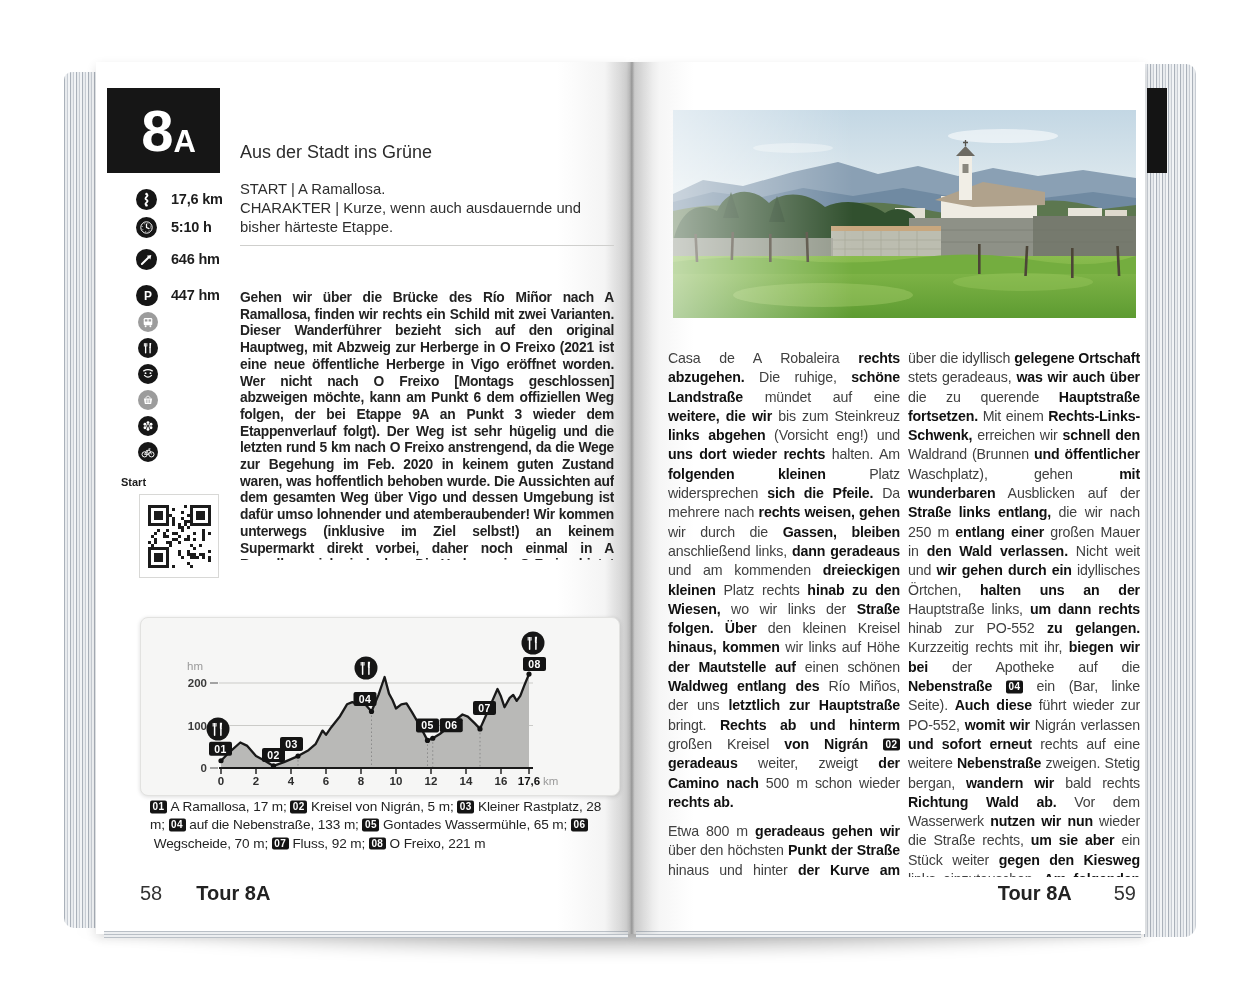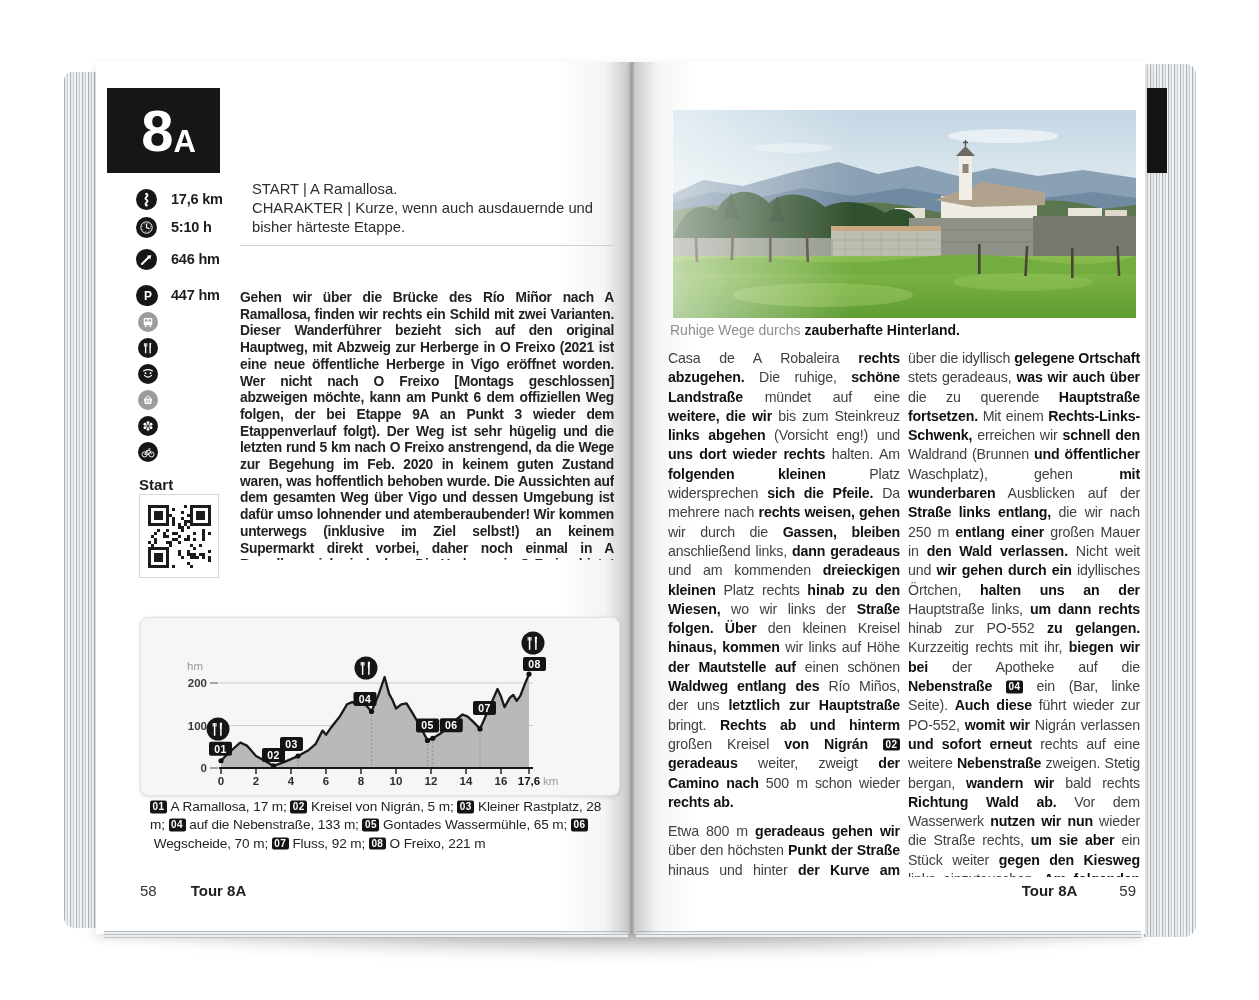--- a/index.html
+++ b/index.html
@@ -18,34 +18,34 @@
   .spine{position:absolute;left:604px;top:62px;width:56px;height:872px;pointer-events:none;
     background:linear-gradient(to right,rgba(0,0,0,0) 0%,rgba(0,0,0,.10) 46%,rgba(0,0,0,.22) 50%,rgba(0,0,0,.10) 54%,rgba(0,0,0,0) 100%);}
   .chapter-tab{position:absolute;left:1147px;top:88px;width:20px;height:85px;background:#141414;}
   
   .tour-tab{position:absolute;left:107px;top:88px;width:113px;height:85px;background:#161616;color:#fff;
     display:flex;align-items:center;justify-content:center;padding-left:10px;box-sizing:border-box;}
   .tour-tab .big{font-size:58px;font-weight:bold;line-height:1;}
   .tour-tab .small{font-size:31px;font-weight:bold;line-height:1;margin-top:22px;}
   .page-title{position:absolute;left:240px;top:106px;width:380px;font-size:24px;font-weight:bold;color:#151515;letter-spacing:-.2px;}
   .page-subtitle{position:absolute;left:240px;top:142px;width:380px;font-size:18px;color:#2c2c2c;}
-  .facts{position:absolute;left:252px;top:180px;width:374px;font-size:14.8px;line-height:19px;color:#2e2e2e;white-space:pre-line;}
+  .facts{position:absolute;left:240px;top:180px;width:374px;font-size:14.8px;line-height:19px;color:#2e2e2e;white-space:pre-line;}
   .rule{position:absolute;left:240px;top:245px;width:374px;border-top:1px solid #cfcfcd;}
   .stat-row{position:absolute;left:136px;width:100px;height:22px;display:flex;align-items:center;gap:14px;}
   .stat-row .val{font-size:14.5px;font-weight:bold;color:#1d1d1d;letter-spacing:-.2px;white-space:nowrap;}
   .amenity{position:absolute;left:138px;width:20px;height:20px;}
-  .start-label{position:absolute;left:139px;top:476px;font-size:15px;font-weight:bold;color:#1c1c1c;}
+  .start-label{position:absolute;left:121px;top:476px;font-size:11px;font-weight:bold;color:#1c1c1c;}
   .qr-box{position:absolute;left:139px;top:494px;width:78px;height:82px;background:#fff;border:1px solid #d8d8d6;display:flex;align-items:center;justify-content:center;}
   .intro{position:absolute;left:240px;top:290px;width:374px;height:270px;font-size:13.8px;line-height:16.7px;
     font-weight:bold;color:#222;text-align:justify;letter-spacing:-.25px;overflow:hidden;}
   .route-para{position:absolute;left:240px;top:569px;width:374px;height:42px;font-size:14.2px;line-height:19px;color:#3a3a3a;text-align:justify;letter-spacing:-.15px;overflow:hidden;}
   .route-para b,.col b,.caption b{color:#111;}
   .chart-card{position:absolute;left:140px;top:617px;width:478px;height:177px;background:#f6f6f5;border:1px solid #e2e2e0;border-radius:8px;box-shadow:0 1px 4px rgba(0,0,0,.14);}
   .legend{position:absolute;left:150px;top:798px;width:462px;font-size:13.6px;line-height:18.4px;color:#232323;letter-spacing:-.1px;}
-  .footer{position:absolute;top:882px;font-size:15px;color:#222;}
+  .footer{position:absolute;top:882px;font-size:20px;color:#222;}
   .footer-left{left:140px;}
   .footer-left .num{margin-right:34px;color:#333;}
   .footer .tour{font-weight:bold;}
   .footer-right{left:946px;width:190px;text-align:right;}
   .footer-right .num{margin-left:42px;color:#333;}
   
   .photo{position:absolute;left:673px;top:110px;width:463px;height:208px;overflow:hidden;}
   .caption{position:absolute;left:670px;top:322px;width:466px;font-size:14px;color:#8d8d8d;}
   .col{position:absolute;top:349px;width:232px;height:528px;font-size:14.2px;line-height:19.3px;color:#404040;text-align:justify;letter-spacing:-.15px;overflow:hidden;}
   .col p{margin:0 0 10px 0;}
@@ -69,20 +69,21 @@
   <div class="page page-right"></div>
   <div class="edges-bottom" style="left:104px;top:931px;width:524px;"></div>
   <div class="edges-bottom" style="left:636px;top:931px;width:505px;"></div>
   <div class="spine"></div>
   <div class="chapter-tab"></div>
 
   <div class="tour-tab">
     <span class="big">8</span>
       <span class="small">A</span>
   </div>
+  <div class="page-subtitle">Aus der Stadt ins Grüne</div>
   <div class="facts">START | A Ramallosa.
 CHARAKTER | Kurze, wenn auch ausdauernde und bisher härteste Etappe.</div>
   <div class="rule"></div>
 
   <div class="stat-row" style="top:188px;">
     <svg width="21" height="21" viewBox="0 0 21 21">
         <circle cx="10.5" cy="10.5" r="10.5" fill="#161616"></circle>
         <path d="M10.5 5.4 C14.2 6.9 6.8 9 10.5 10.8 C14.2 12.6 6.8 14.6 10.5 16" stroke="#fff" stroke-width="1.8" fill="none" stroke-linecap="round"></path>
         <circle cx="10.5" cy="4.9" r="1.2" fill="#fff"></circle>
         <circle cx="10.5" cy="16.4" r="1.2" fill="#fff"></circle>
@@ -498,21 +499,20 @@
         <rect x="96" y="124" width="2.6" height="28"></rect>
         <rect x="133" y="122" width="2.6" height="30" transform="rotate(-2 134 137)"></rect>
         <rect x="305" y="134" width="2.6" height="30"></rect>
         <rect x="352" y="136" width="2.6" height="30" transform="rotate(3 353 151)"></rect>
         <rect x="398" y="138" width="2.6" height="30"></rect>
         <rect x="444" y="136" width="2.6" height="30" transform="rotate(-3 445 151)"></rect>
       </g>
       <rect width="180" height="208" fill="url(#hazeG)"></rect>
     </svg>
   </div>
-  <div class="caption">Ruhige Wege durchs <b>zauberhafte Hinterland.</b></div>
 
   <div class="col col1">
     <p>Casa de A Robaleira <b>rechts abzugehen.</b> Die ruhige, <b>schöne Landstraße</b> mündet auf eine <b>weitere, die wir</b> bis zum Steinkreuz <b>links abgehen</b> (Vorsicht eng!) und <b>uns dort wieder rechts</b> halten. Am <b>folgenden kleinen</b> Platz widersprechen <b>sich die Pfeile.</b> Da mehrere nach <b>rechts weisen, gehen</b> wir durch die <b>Gassen, bleiben</b> anschließend links, <b>dann geradeaus</b> und am kommenden <b>dreieckigen kleinen</b> Platz rechts <b>hinab zu den Wiesen,</b> wo wir links der <b>Straße folgen. Über</b> den kleinen Kreisel <b>hinaus, kommen</b> wir links auf Höhe <b>der Mautstelle auf</b> einen schönen <b>Waldweg entlang des</b> Río Miños, der uns <b>letztlich zur Hauptstraße</b> bringt. <b>Rechts ab und hinterm</b> großen Kreisel <b>von Nigrán</b> <span class="wp-badge">02</span> <b>geradeaus</b> weiter, zweigt <b>der Camino nach</b> 500 m schon wieder <b>rechts ab.</b></p>
     <p>Etwa 800 m <b>geradeaus gehen wir</b> über den höchsten <b>Punkt der Straße</b> hinaus und hinter <b>der Kurve am kleinen</b> Rastplatz   An der kommenden  rechts zur Hauptstraße,  erneut rechts und  Nigrán links in den  hinein. Immer  Schweinegehege </p>
   </div>
   <div class="col col2">
     <p>über die idyllisch <b>gelegene Ortschaft</b> stets geradeaus, <b>was wir auch über</b> die zu querende <b>Hauptstraße fortsetzen.</b> Mit einem <b>Rechts-Links-Schwenk,</b> erreichen wir <b>schnell den</b> Waldrand (Brunnen <b>und öffentlicher</b> Waschplatz), gehen <b>mit wunderbaren</b> Ausblicken auf der <b>Straße links entlang,</b> die wir nach 250 m <b>entlang einer</b> großen Mauer in <b>den Wald verlassen.</b> Nicht weit und <b>wir gehen durch ein</b> idyllisches Örtchen, <b>halten uns an der</b> Hauptstraße links, <b>um dann rechts</b> hinab zur PO-552 <b>zu gelangen.</b> Kurzzeitig rechts mit ihr, <b>biegen wir bei</b> der Apotheke auf die <b>Nebenstraße</b> <span class="wp-badge">04</span> ein (Bar, linke Seite). <b>Auch diese</b> führt wieder zur PO-552, <b>womit wir</b> Nigrán verlassen <b>und sofort erneut</b> rechts auf eine weitere <b>Nebenstraße</b> zweigen. Stetig bergan, <b>wandern wir</b> bald rechts <b>Richtung Wald ab.</b> Vor dem Wasserwerk <b>nutzen wir nun</b> wieder die Straße rechts, <b>um sie aber</b> ein Stück weiter <b>gegen den Kiesweg</b> links einzutauschen. <b>Am folgenden</b> Y-Zweig rechts,  einen sehr  Informationsschild  verschiedenen hier  Kiefernarten  liegt nun ein dichtes </p>
   </div>
 
   <div class="footer footer-right">

